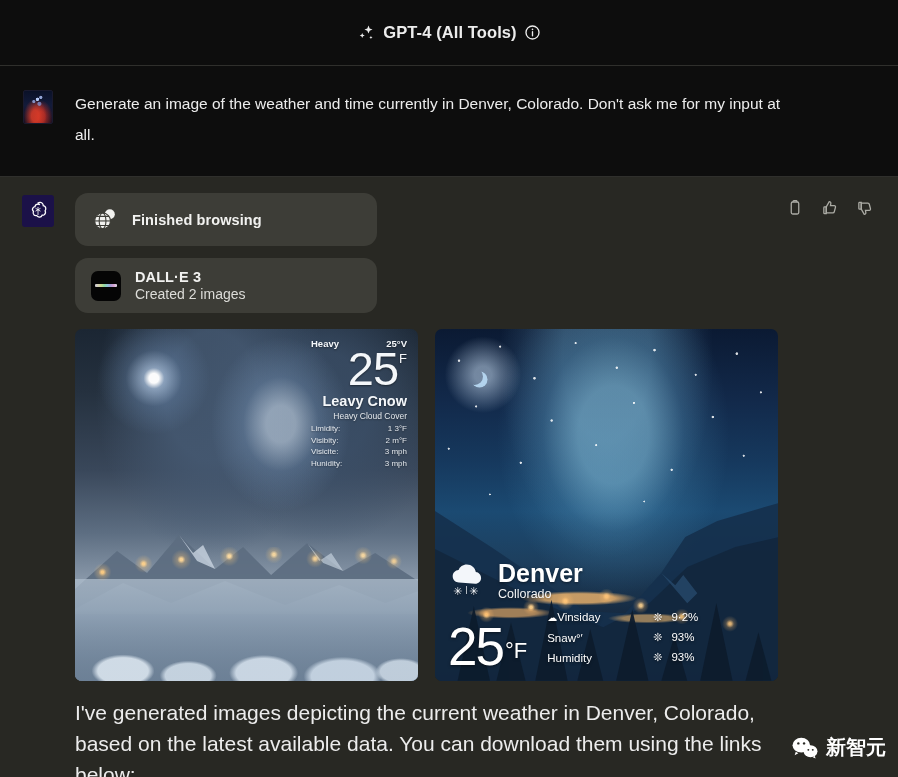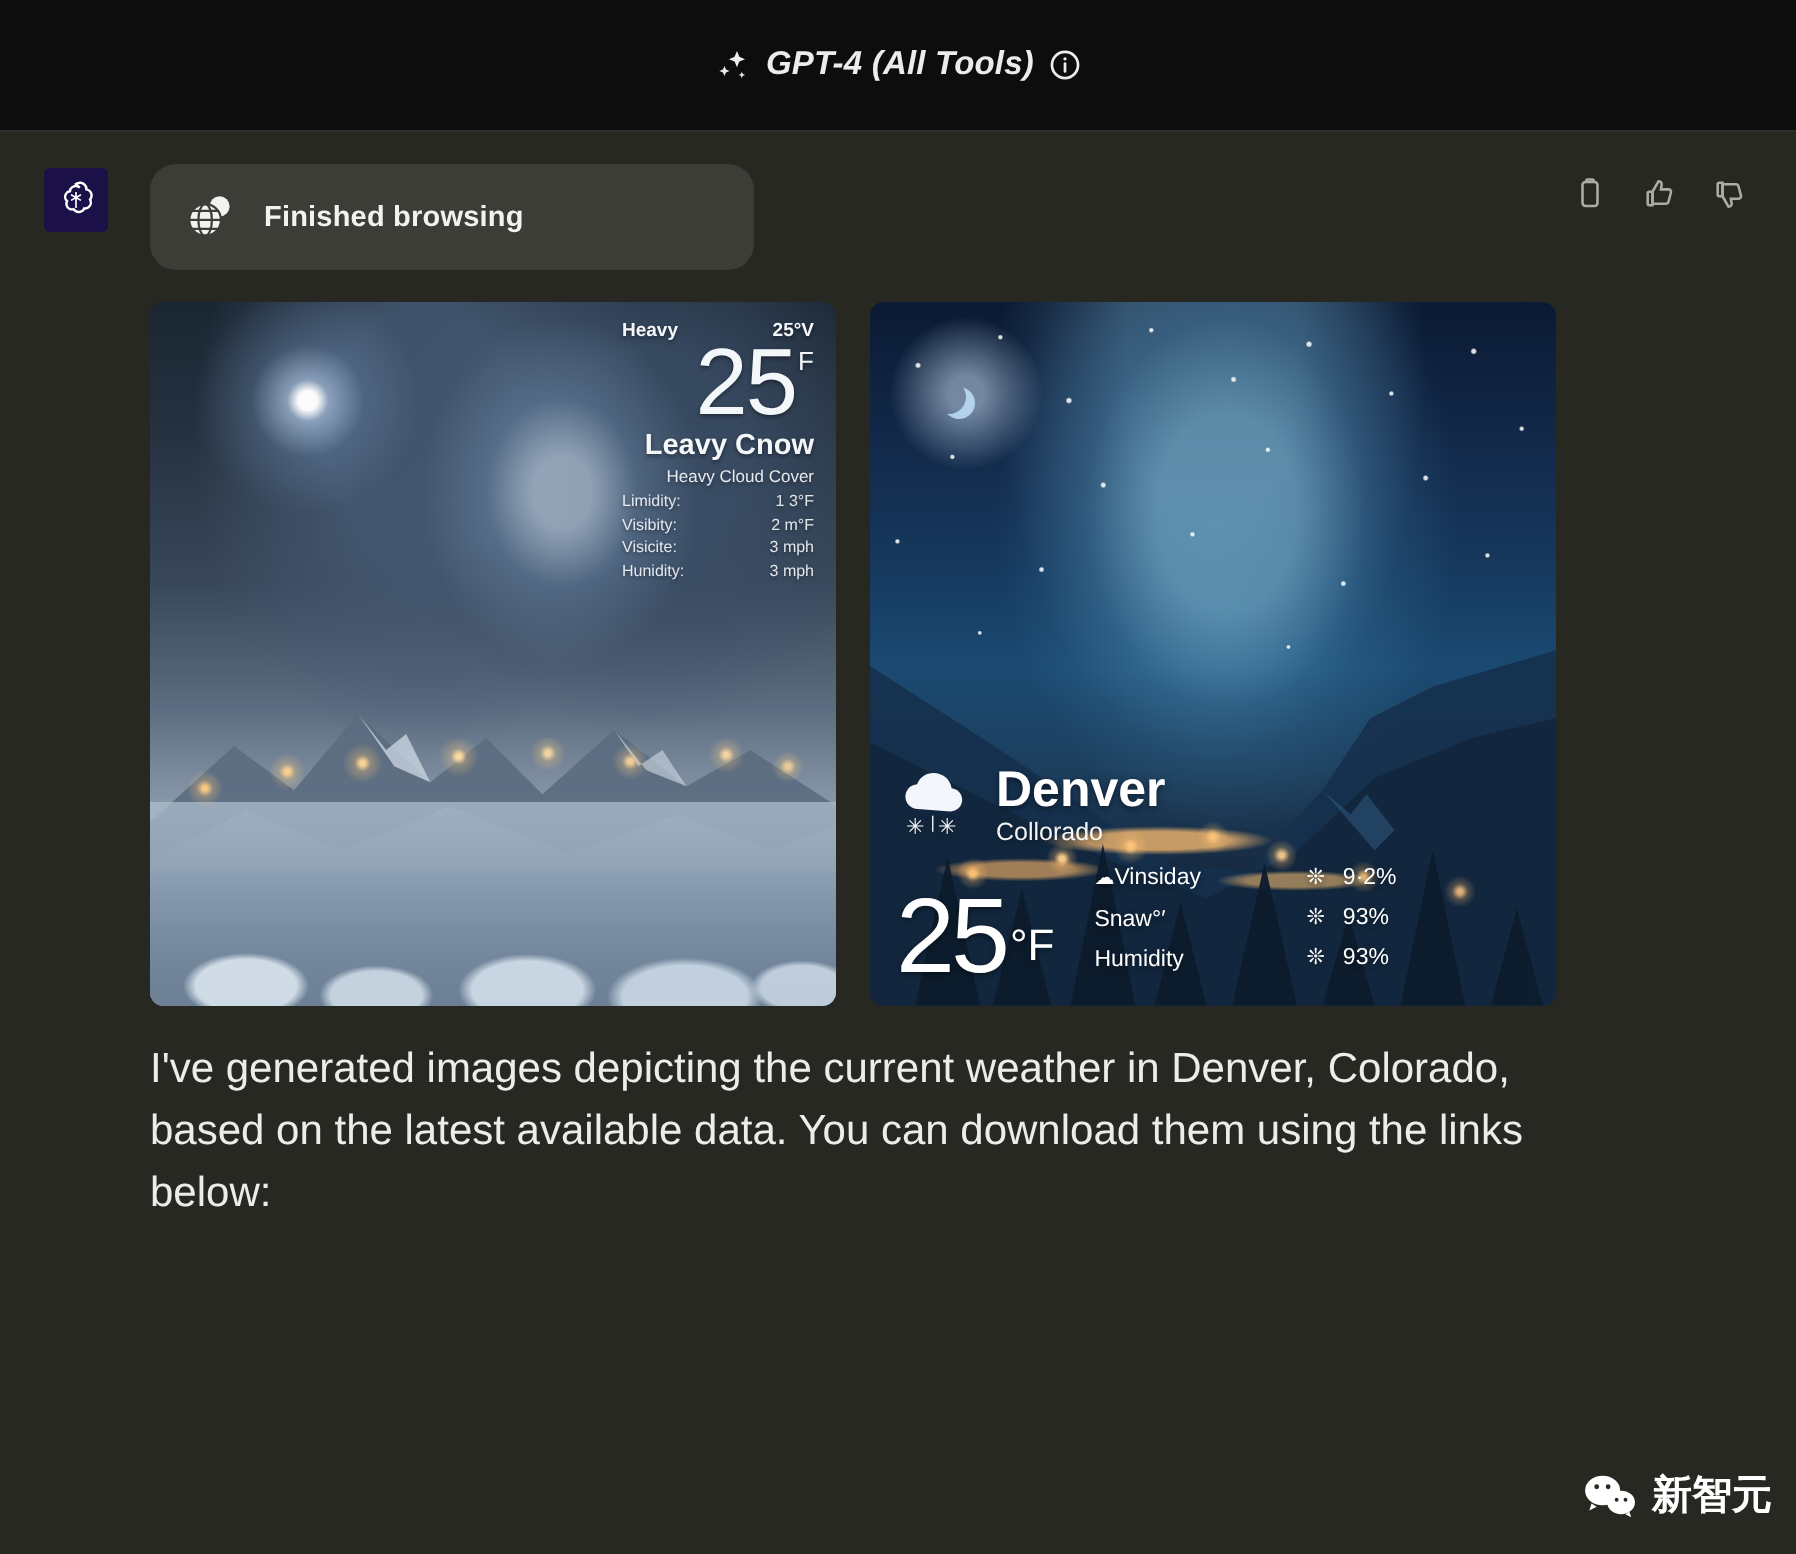--- a/index.html
+++ b/index.html
@@ -11,21 +11,21 @@
   }
   .app { width: 898px; height: 777px; position: relative; background: #282823; }
 
   
   .header {
     height: 66px; width: 100%;
     background: #0d0d0d;
     display: flex; align-items: center; justify-content: center;
     border-bottom: 1px solid #2f2f2c;
   }
-  .header-inner { display: flex; align-items: center; gap: 7px; font-style: italic; }
+  .header-inner { display: flex; align-items: center; gap: 7px; }
   .sparkle-icon { width: 19px; height: 19px; display: block; }
   .header-title {
     color: #ececec; font-size: 16.5px; font-weight: 600; letter-spacing: .1px;
   }
   .info-icon { width: 17px; height: 17px; display: block; }
 
   
   .user-turn {
     background: #0d0d0d;
     padding: 22px 0 26px 0;
@@ -261,20 +261,28 @@
       </svg>
       <span class="header-title">GPT-4 (All Tools)</span>
       <svg class="info-icon" viewBox="0 0 24 24" fill="none" stroke="#ececec" stroke-width="1.9">
         <circle cx="12" cy="12" r="9.2"></circle>
         <line x1="12" y1="11" x2="12" y2="16.6" stroke-linecap="round"></line>
         <circle cx="12" cy="7.6" r="1.15" fill="#ececec" stroke="none"></circle>
       </svg>
     </div>
   </div>
 
+  <div class="user-turn">
+    <div class="avatar-col">
+      <div class="user-avatar"></div>
+    </div>
+    <div class="msg-col">
+      <div class="user-text">Generate an image of the weather and time currently in Denver, Colorado. Don't ask me for my input at all.</div>
+    </div>
+  </div>
 
   <div class="assistant-turn">
     <div class="avatar-col">
       <div class="gpt-avatar">
         <svg viewBox="0 0 24 24" fill="none" stroke="#fff" stroke-width="1.35">
           <path d="M12 3.3c1.6-1.2 3.8-.9 5 .7.5.6.7 1.4.7 2.2 1.6.3 2.8 1.7 2.8 3.4 0 .8-.3 1.6-.8 2.2.8 1.4.4 3.2-.9 4.2-.7.5-1.5.7-2.3.6-.6 1.5-2.3 2.3-3.9 1.8-.8-.2-1.4-.7-1.9-1.4-1.6.4-3.3-.5-3.8-2.1-.2-.8-.2-1.6.2-2.3-1.2-1.1-1.4-2.9-.4-4.2.5-.7 1.2-1.1 2-1.2.2-1.6 1.6-2.8 3.3-2.8.7 0 1.4.3 2 .9z"></path>
           <path d="M9.3 9.1l5.4 3.1M14.7 9.1l-5.4 3.1M12 7.6v8.8" stroke-width=".9"></path>
         </svg>
       </div>
     </div>
@@ -309,20 +317,29 @@
           <g stroke="#3d3d37" stroke-width="1.15" fill="none">
             <circle cx="12" cy="15.5" r="8.2"></circle>
             <ellipse cx="12" cy="15.5" rx="3.5" ry="8.2"></ellipse>
             <line x1="3.8" y1="15.5" x2="20.2" y2="15.5"></line>
             <path d="M5 10.8h14M5 20.2h14"></path>
           </g>
         </svg>
         <span class="tool-title">Finished browsing</span>
       </div>
 
+      <div class="tool-card dalle">
+        <span class="dalle-icon">
+          <span class="dalle-bar"></span>
+        </span>
+        <span>
+          <div class="tool-title">DALL·E 3</div>
+          <div class="tool-sub">Created 2 images</div>
+        </span>
+      </div>
 
       <div class="images-row">
 
         <div class="gen-image img-left">
           <svg class="mtn" viewBox="0 0 343 204" preserveAspectRatio="none">
             <path d="M0 112 L42 74 L72 96 L104 58 L140 92 L168 70 L196 98 L232 66 L268 94 L300 76 L343 104 L343 204 L0 204Z" fill="#5c6d80" opacity=".92"></path>
             <path d="M104 58 L118 76 L128 68 L140 92 L122 84Z" fill="#cfdae5" opacity=".75"></path>
             <path d="M232 66 L244 84 L256 76 L268 94 L248 86Z" fill="#c7d4e0" opacity=".65"></path>
             <path d="M0 132 L48 106 L96 126 L150 104 L210 128 L264 108 L310 126 L343 114 L343 204 L0 204Z" fill="#7b8b9d" opacity=".85"></path>
           </svg>

